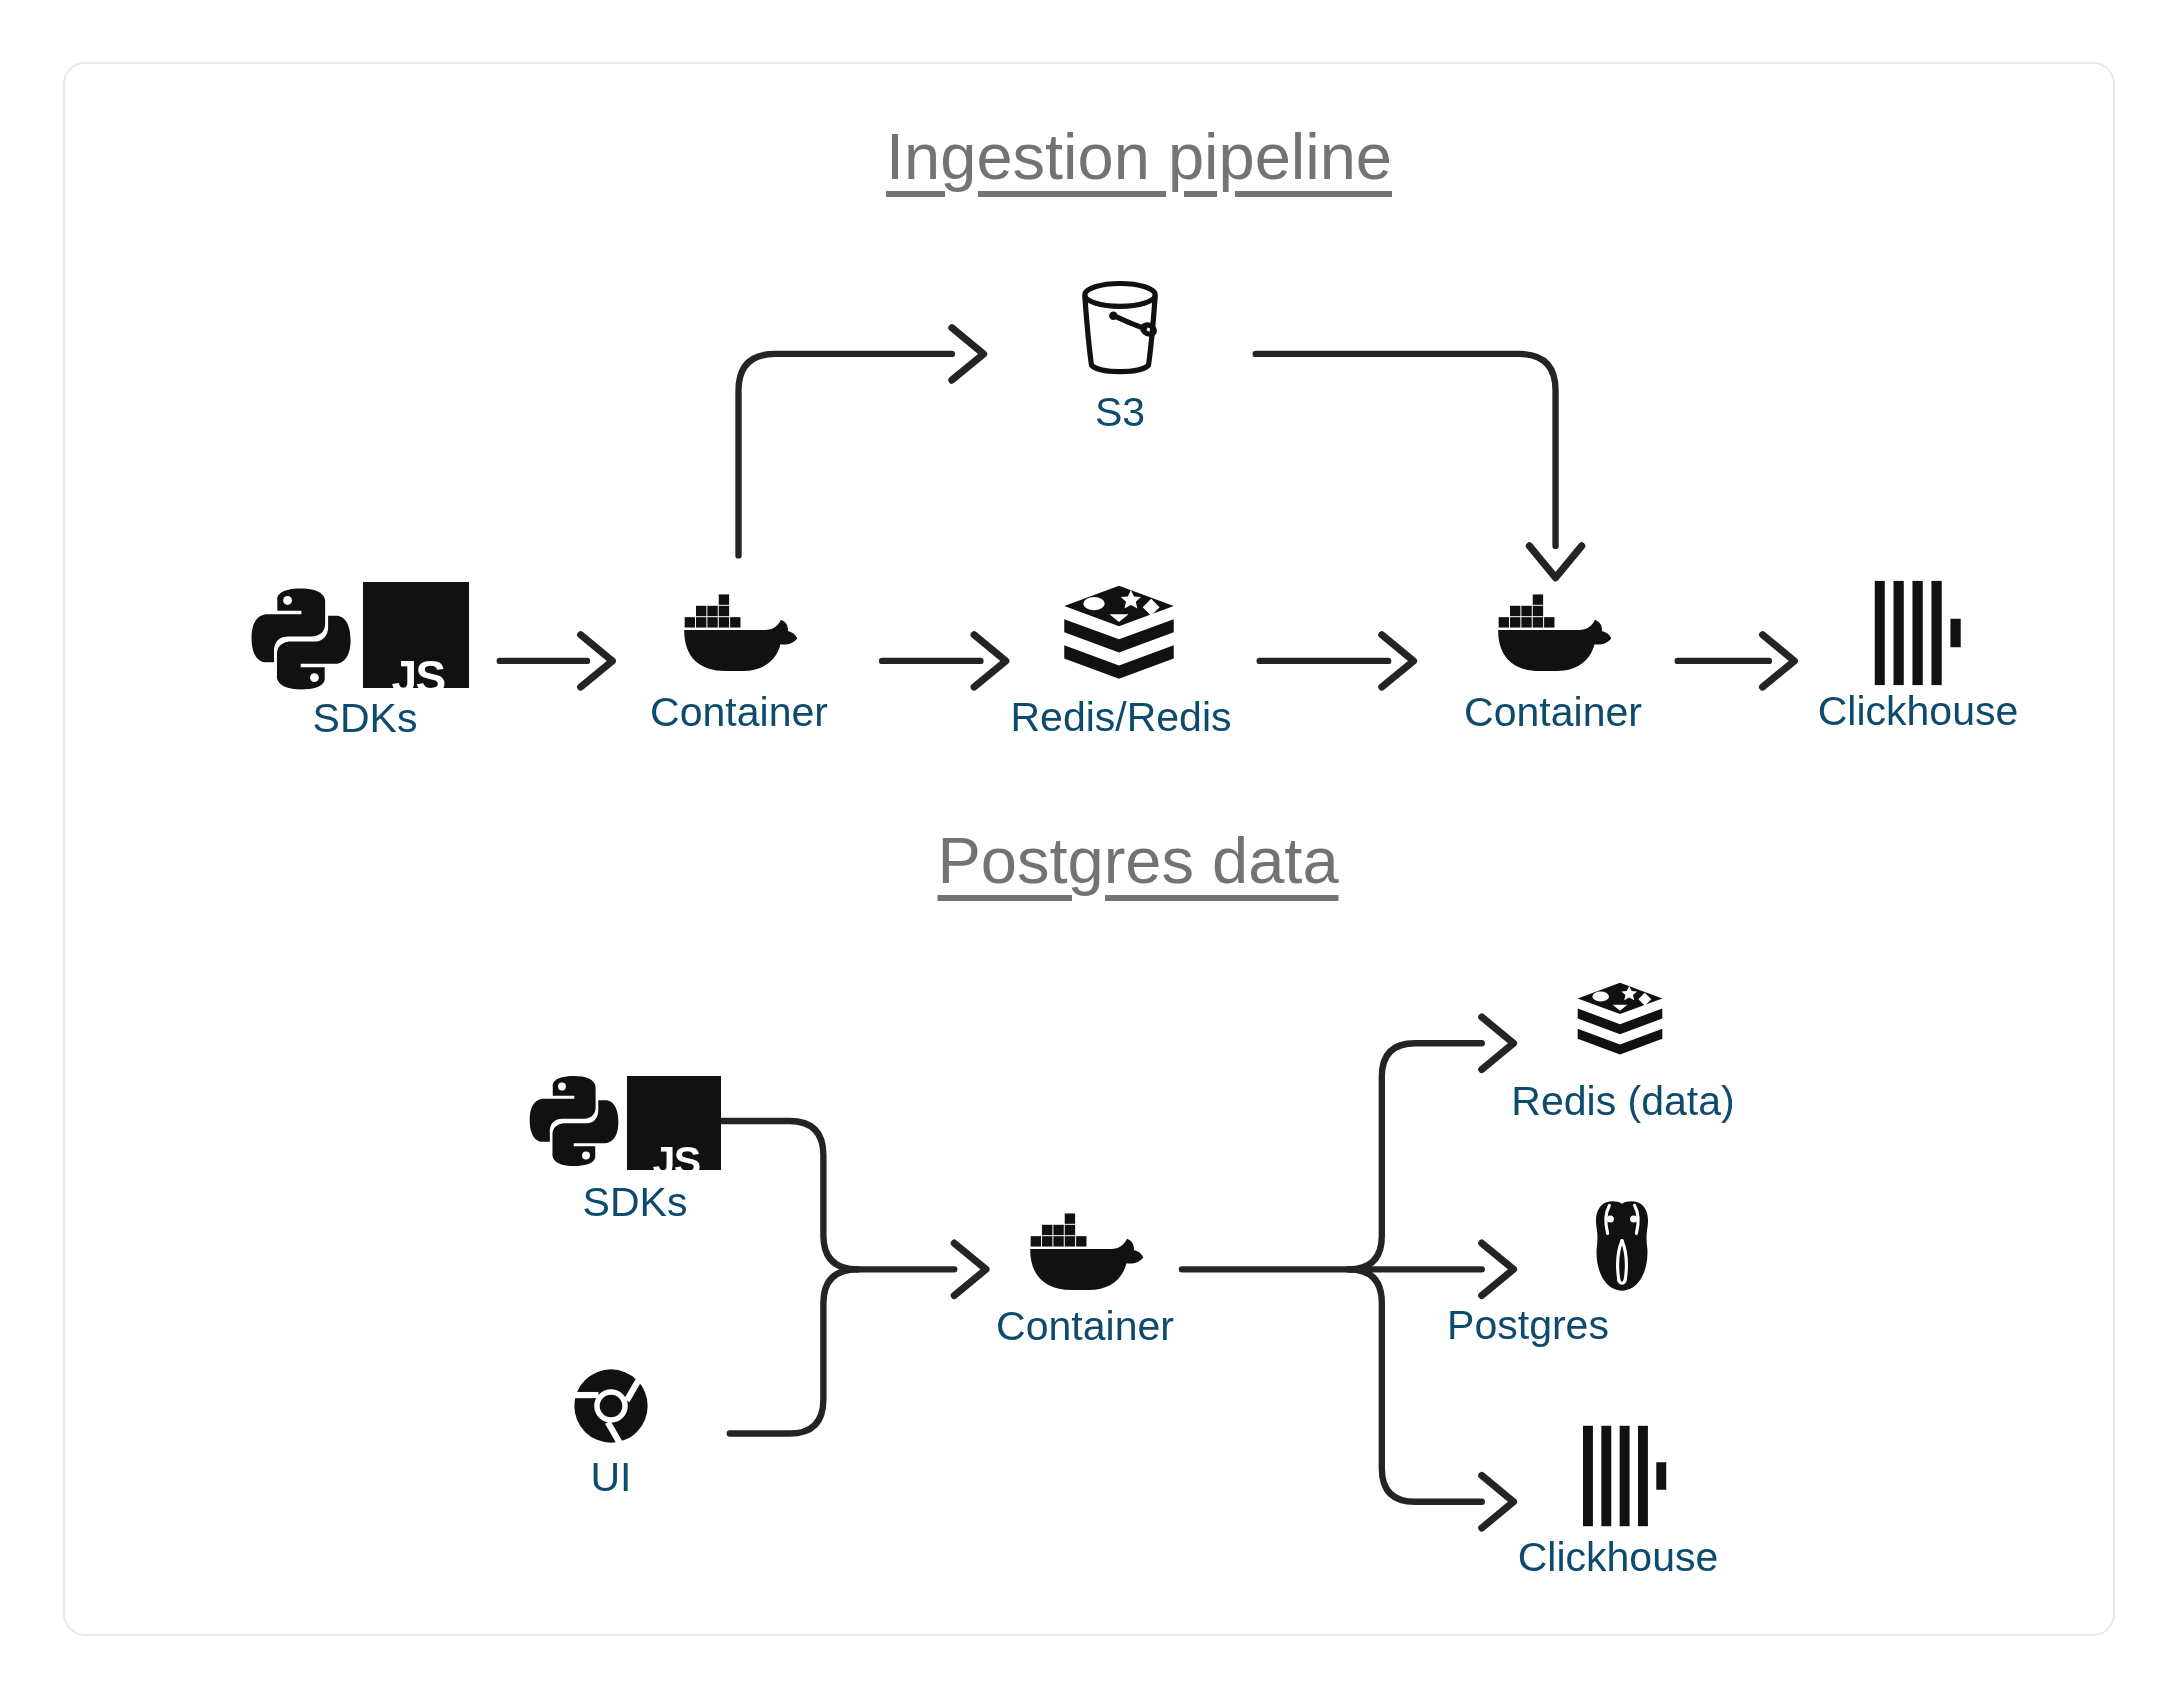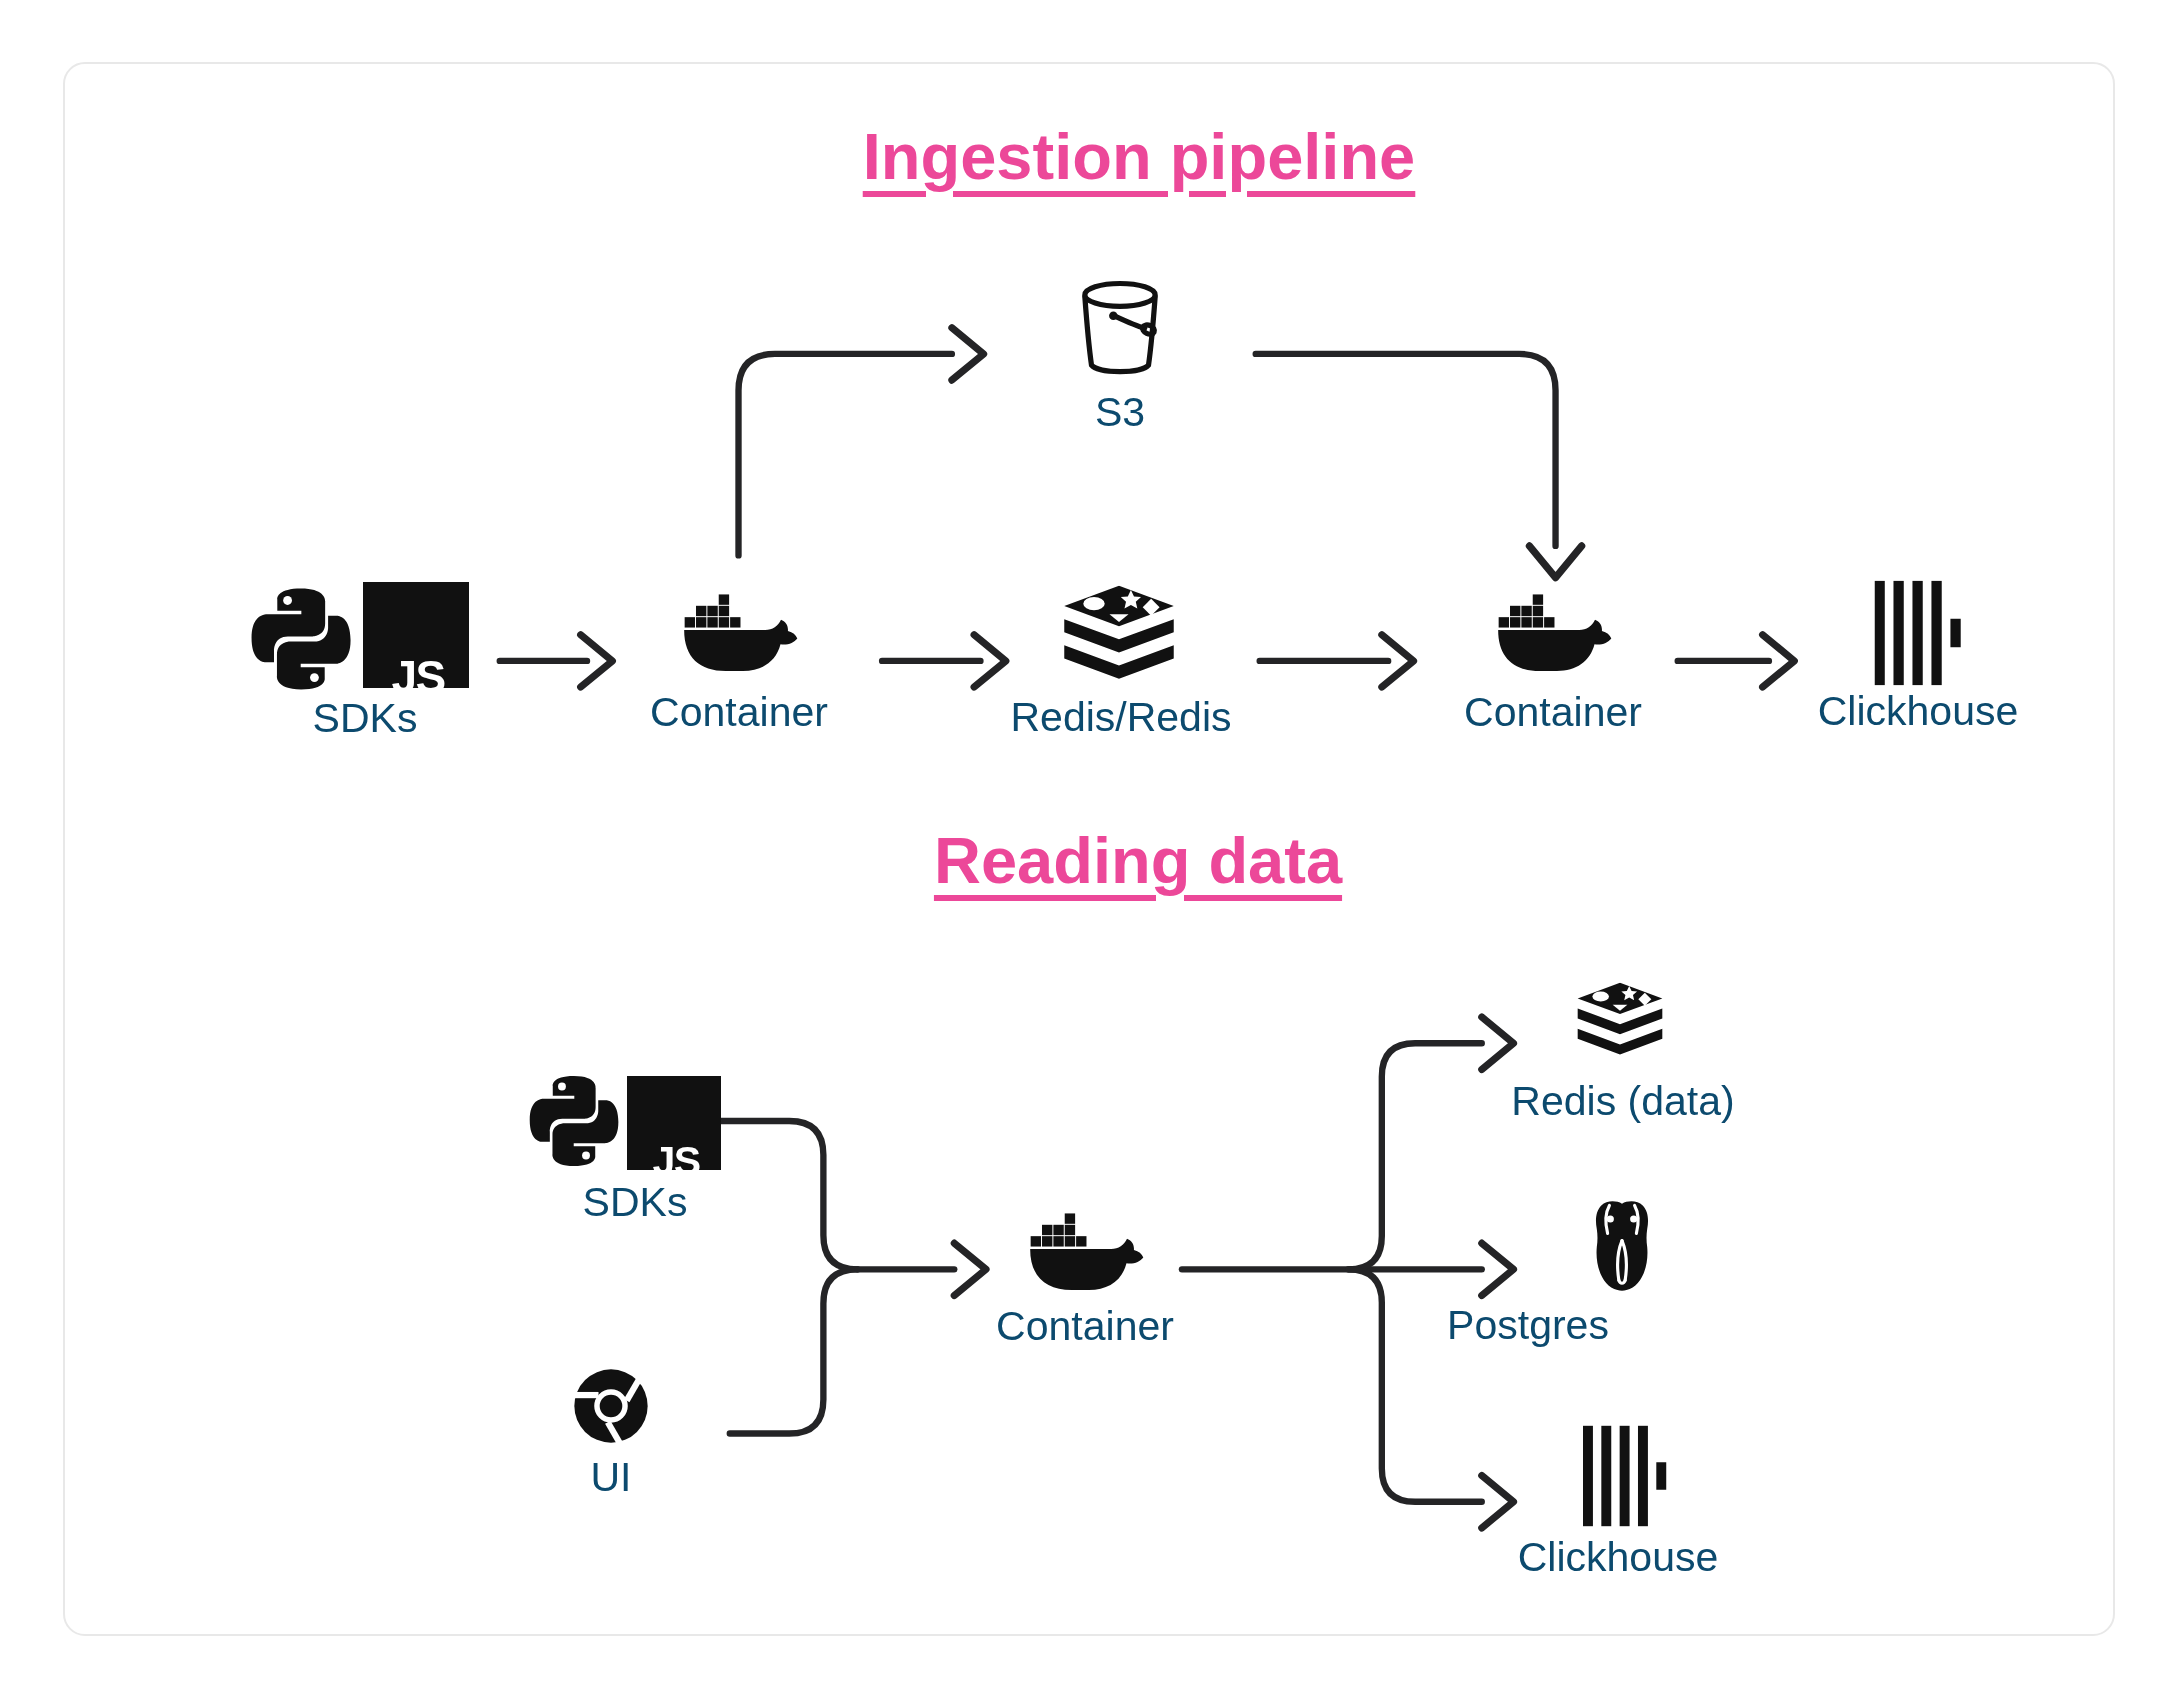--- a/index.html
+++ b/index.html
@@ -1,22 +1,22 @@
 <!DOCTYPE html>
 <html style="font-size:12.7px"><head>
 <meta charset="utf-8">
 <style>
   html,body{margin:0;padding:0;background:#ffffff;}
   body{width:2183px;height:1701px;overflow:hidden;
        font-family:"Liberation Sans", sans-serif;color:#1c1c1e;}
   .canvas{position:relative;width:2183px;height:1701px;background:#ffffff;}
   .card{position:absolute;left:63px;top:62px;width:2052px;height:1574px;
         background:#ffffff;border:2.4px solid #e8e8e8;border-radius:22px;box-sizing:border-box;}
-  .title{position:absolute;transform:translate(-50%,0);font-size:65px;font-weight:bold;
-         color:#ec4899;white-space:nowrap;text-decoration:underline;
+  .title{position:absolute;transform:translate(-50%,0);font-size:65px;font-weight:normal;
+         color:#737373;white-space:nowrap;text-decoration:underline;
          text-decoration-thickness:6.3px;text-underline-offset:12px;line-height:1.1;}
   .ic{position:absolute;transform:translate(-50%,-50%);line-height:0;}
   .ic svg{display:block;}
   .lbl{position:absolute;transform:translate(-50%,-50%);font-size:41px;color:#0c4a6e;
         white-space:nowrap;line-height:1;}
   .jsbox{background:#111111;color:#ffffff;display:flex;align-items:flex-end;justify-content:center;
          font-weight:bold;letter-spacing:-1.6px;box-sizing:border-box;padding-bottom:11px;padding-left:4px;}
   .arrows{position:absolute;left:0;top:0;}
   .arrows path{fill:none;stroke:#242426;stroke-width:8;stroke-linecap:round;stroke-linejoin:round;}
   .arrows path.head{stroke-width:9;}
@@ -161,21 +161,21 @@
   </div>
   <div class="lbl" style="left:1553px;top:712px">Container</div>
 
   <div class="ic" style="left:1918px;top:633px">
     <svg width="87" height="105" viewBox="0 0 110 132">
         <use href="#i-clickhouse"></use>
       </svg>
   </div>
   <div class="lbl" style="left:1918px;top:711px">Clickhouse</div>
 
-  <div class="title" style="left:1138px;top:825px">Reading data</div>
+  <div class="title" style="left:1138px;top:825px">Postgres data</div>
 
   <div class="ic" style="left:574px;top:1121px">
     <svg width="94" height="94" viewBox="0 0 100 100">
         <use href="#i-python"></use>
       </svg>
   </div>
   <div class="ic jsbox" style="left:674px;top:1123px;width:94px;height:94px;font-size:41px;padding-bottom:9.5px">
     <span>JS</span>
   </div>
   <div class="lbl" style="left:635px;top:1202px">SDKs</div>

